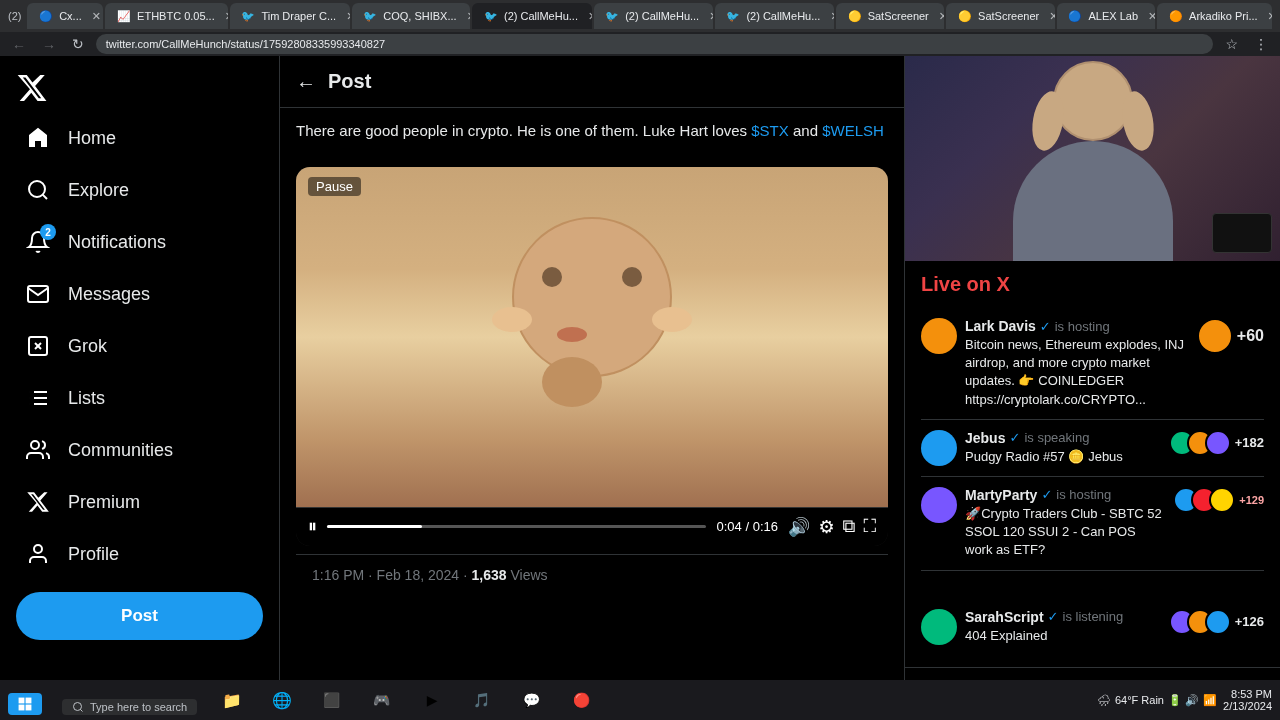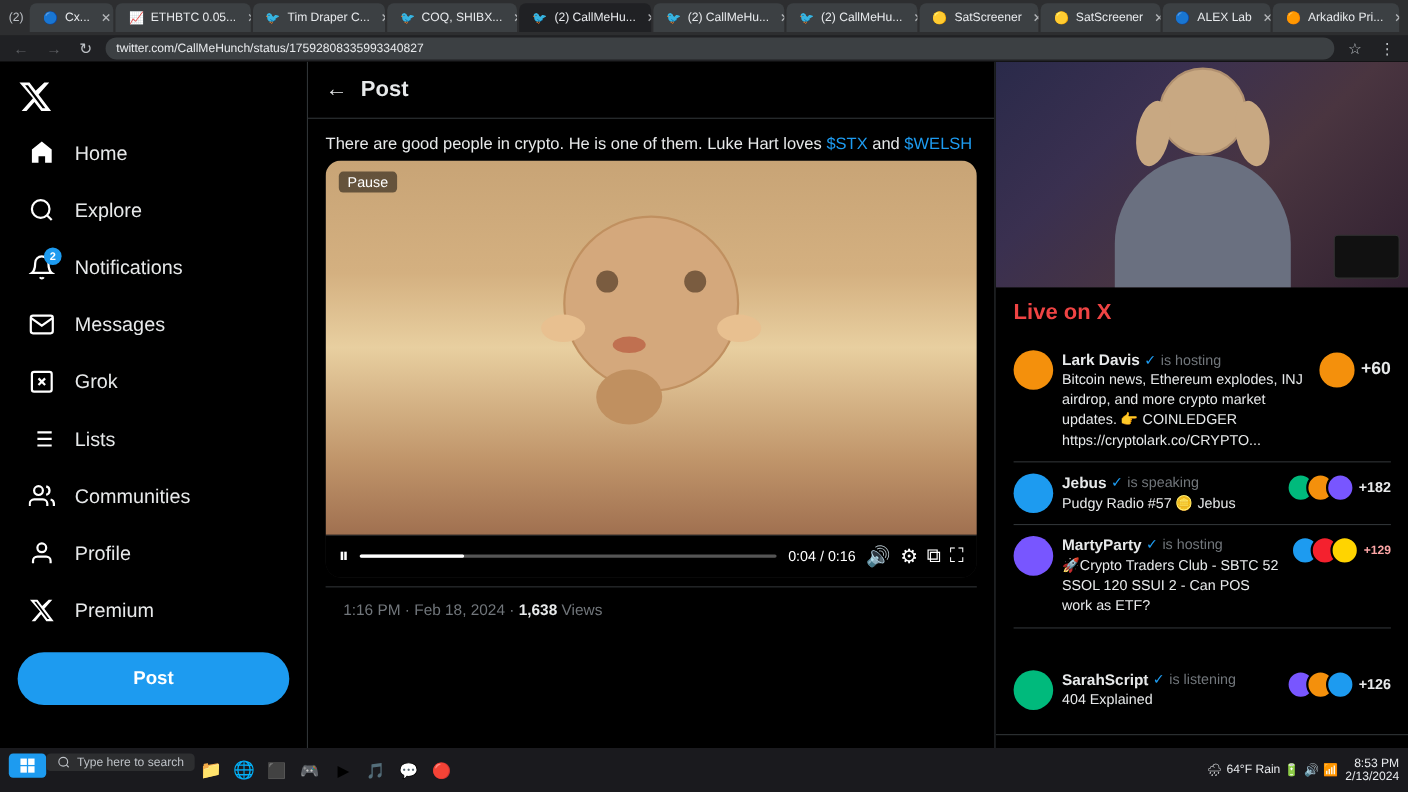--- a/index.html
+++ b/index.html
@@ -28,21 +28,21 @@
     .nav-item .label { font-size: 18px; font-weight: 400; }
     .badge { position: absolute; top: -4px; right: -4px; background: #1d9bf0; color: #fff; border-radius: 50%; width: 16px; height: 16px; font-size: 10px; display: flex; align-items: center; justify-content: center; font-weight: bold; }
     .post-btn { margin: 12px 16px; background: #1d9bf0; color: #fff; border: none; border-radius: 30px; padding: 14px; font-size: 17px; font-weight: 700; cursor: pointer; text-align: center; }
 
     
     .main-content { flex: 1; background: #000; border-right: 1px solid #2f3336; overflow-y: auto; display: flex; flex-direction: column; }
     .post-header { display: flex; align-items: center; gap: 12px; padding: 14px 16px; border-bottom: 1px solid #2f3336; }
     .back-btn { color: #e7e9ea; font-size: 20px; cursor: pointer; }
     .post-title { font-size: 20px; font-weight: 700; color: #e7e9ea; }
     .post-content { padding: 12px 16px; }
-    .post-text { font-size: 15px; color: #e7e9ea; line-height: 1.5; margin-bottom: 3px; }
+    .post-text { font-size: 15px; color: #e7e9ea; line-height: 1.5; margin-bottom: 24px; }
     .post-text .hashtag { color: #1d9bf0; }
     .video-container { border-radius: 14px; overflow: hidden; background: #1a1a1a; position: relative; }
     
     .baby-face { width: 100%; height: 300px; background: linear-gradient(to bottom, #d4b896 0%, #c8a882 40%, #e8d0b0 100%); display: flex; align-items: center; justify-content: center; position: relative; }
     .video-controls { display: flex; align-items: center; gap: 10px; padding: 8px 12px; background: rgba(0,0,0,0.8); }
     .video-play-btn { color: #fff; font-size: 20px; }
     .video-progress { flex: 1; height: 3px; background: #555; border-radius: 2px; position: relative; }
     .video-progress-fill { width: 25%; height: 100%; background: #fff; border-radius: 2px; }
     .video-time { color: #fff; font-size: 13px; }
     .video-controls-right { display: flex; gap: 8px; color: #fff; font-size: 18px; }
@@ -66,21 +66,21 @@
     .live-status { font-size: 13px; color: #71767b; }
     .live-desc { font-size: 13px; color: #e7e9ea; line-height: 1.4; margin-top: 2px; }
     .live-participants { display: flex; align-items: center; gap: 4px; flex-shrink: 0; }
 
     .messages-section { padding: 12px 16px; border-top: 1px solid #2f3336; display: flex; align-items: center; justify-content: space-between; }
     .messages-label { font-size: 20px; font-weight: 700; color: #e7e9ea; }
     .messages-icons { display: flex; gap: 10px; color: #71767b; font-size: 18px; }
 
     
     .taskbar { height: 40px; background: #1a1a1e; display: flex; align-items: center; justify-content: space-between; padding: 0 8px; flex-shrink: 0; }
-    .taskbar-left { display: flex; align-items: flex-start; gap: 0; }
+    .taskbar-left { display: flex; align-items: flex-end; gap: 20px; }
     .taskbar-start { background: #1d9bf0; color: #fff; border: none; padding: 4px 10px; border-radius: 4px; font-size: 12px; cursor: pointer; display: flex; align-items: center; gap: 4px; }
     .taskbar-icon { width: 30px; height: 30px; display: flex; align-items: center; justify-content: center; cursor: pointer; }
     .taskbar-right { display: flex; align-items: center; gap: 6px; color: #e8eaed; font-size: 11px; }
     .sys-tray { display: flex; align-items: center; gap: 4px; }
     .time-display { text-align: right; font-size: 11px; color: #e8eaed; }
 
     
     .av-blue { background: #1d9bf0; }
     .av-orange { background: #f4900c; }
     .av-green { background: #00ba7c; }
@@ -241,35 +241,35 @@
             <circle cx="9" cy="7" r="4"></circle>
             <path d="M23 21v-2a4 4 0 0 0-3-3.87"></path>
             <path d="M16 3.13a4 4 0 0 1 0 7.75"></path>
           </svg>
       </div>
       <span class="label">Communities</span>
     </div>
 
     <div class="nav-item">
       <div class="icon">
+        <svg width="24" height="24" viewBox="0 0 24 24" fill="white">
+            <path d="M18.244 2.25h3.308l-7.227 8.26 8.502 11.24H16.17l-4.714-6.231-5.401 6.231H2.744l7.733-8.835L1.254 2.25H8.08l4.253 5.622zm-1.161 17.52h1.833L7.084 4.126H5.117z"></path>
+          </svg>
+      </div>
+      <span class="label">Premium</span>
+    </div>
+
+    <div class="nav-item">
+      <div class="icon">
         <svg width="24" height="24" viewBox="0 0 24 24" fill="none" stroke="white" stroke-width="2">
             <path d="M20 21v-2a4 4 0 0 0-4-4H8a4 4 0 0 0-4 4v2"></path>
             <circle cx="12" cy="7" r="4"></circle>
           </svg>
       </div>
       <span class="label">Profile</span>
-    </div>
-
-    <div class="nav-item">
-      <div class="icon">
-        <svg width="24" height="24" viewBox="0 0 24 24" fill="white">
-            <path d="M18.244 2.25h3.308l-7.227 8.26 8.502 11.24H16.17l-4.714-6.231-5.401 6.231H2.744l7.733-8.835L1.254 2.25H8.08l4.253 5.622zm-1.161 17.52h1.833L7.084 4.126H5.117z"></path>
-          </svg>
-      </div>
-      <span class="label">Premium</span>
     </div>
 
 
     <button class="post-btn">Post</button>
 
   </div>
 
   <div class="main-content">
     <div class="post-header">
       <span class="back-btn">←</span>

